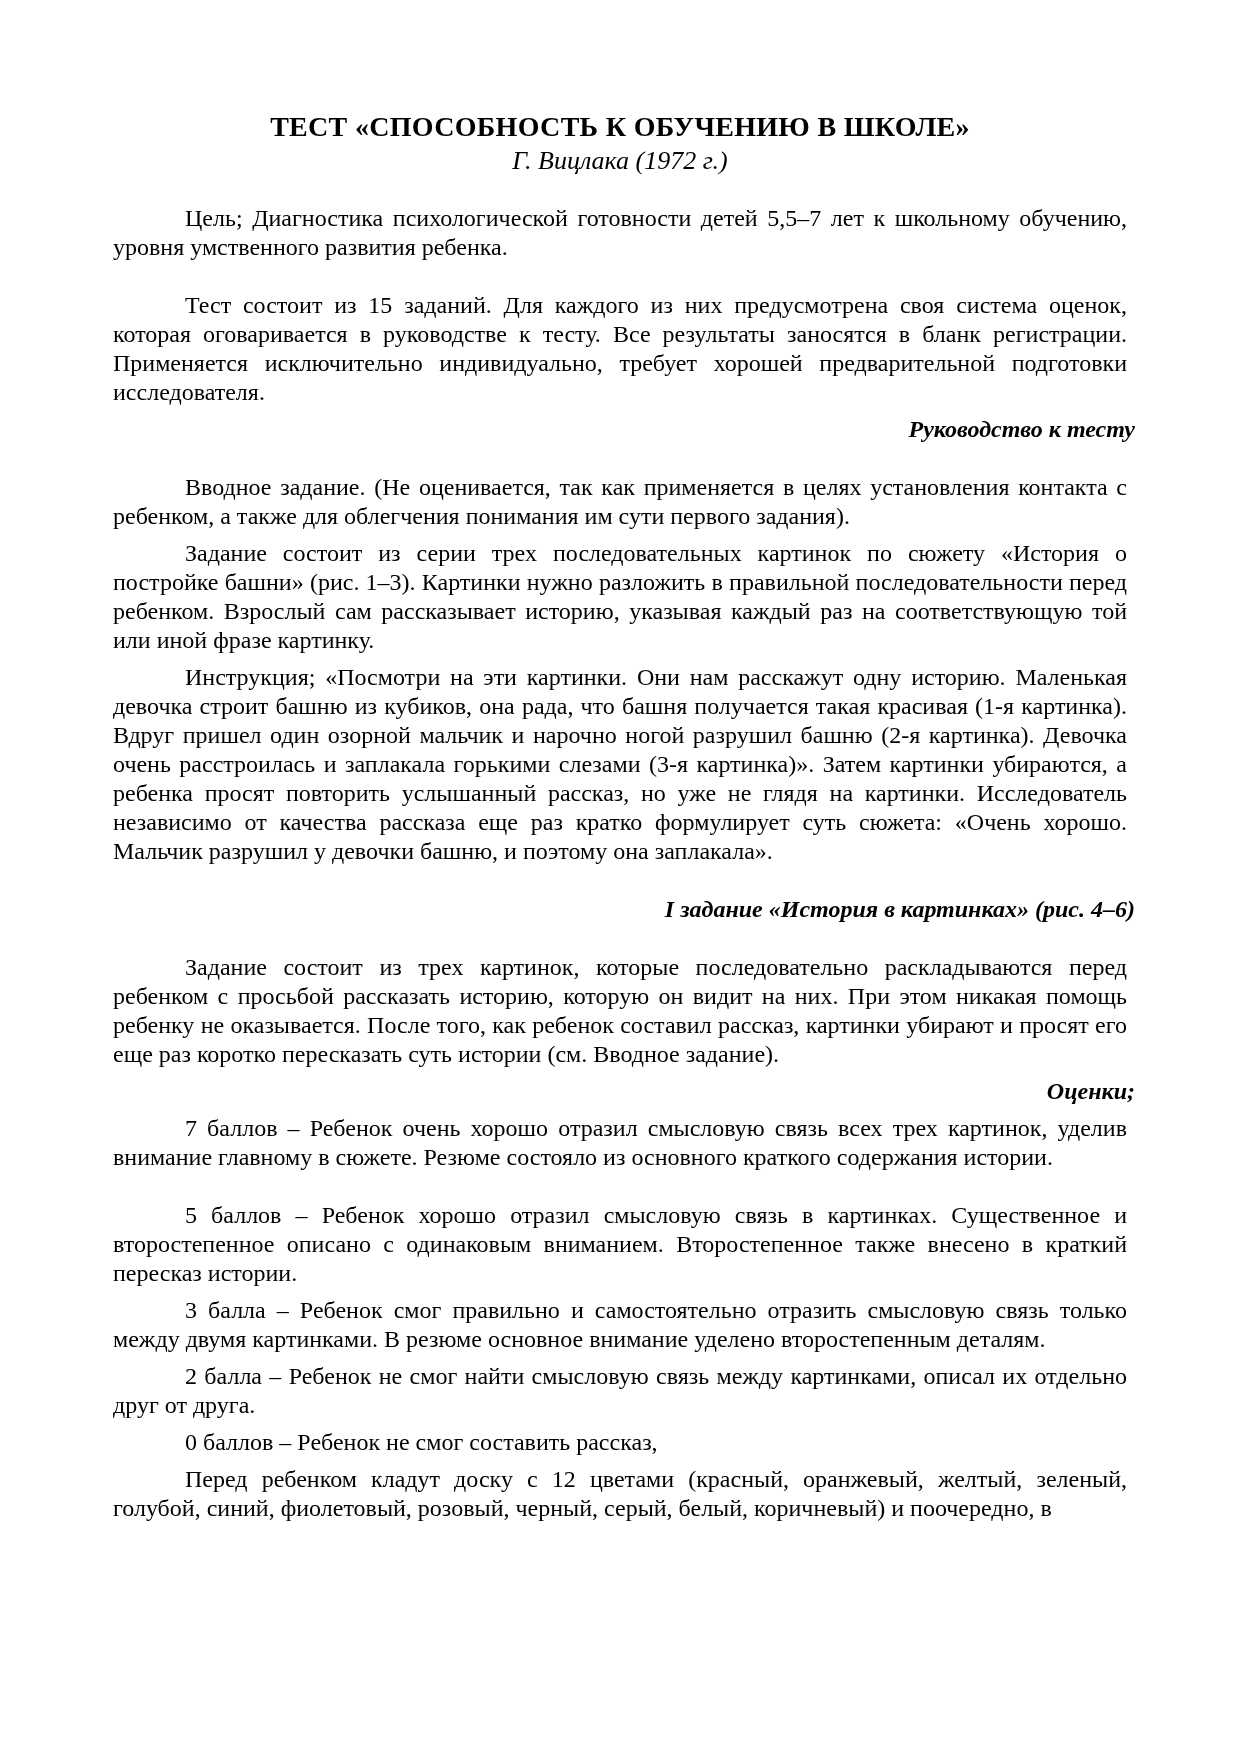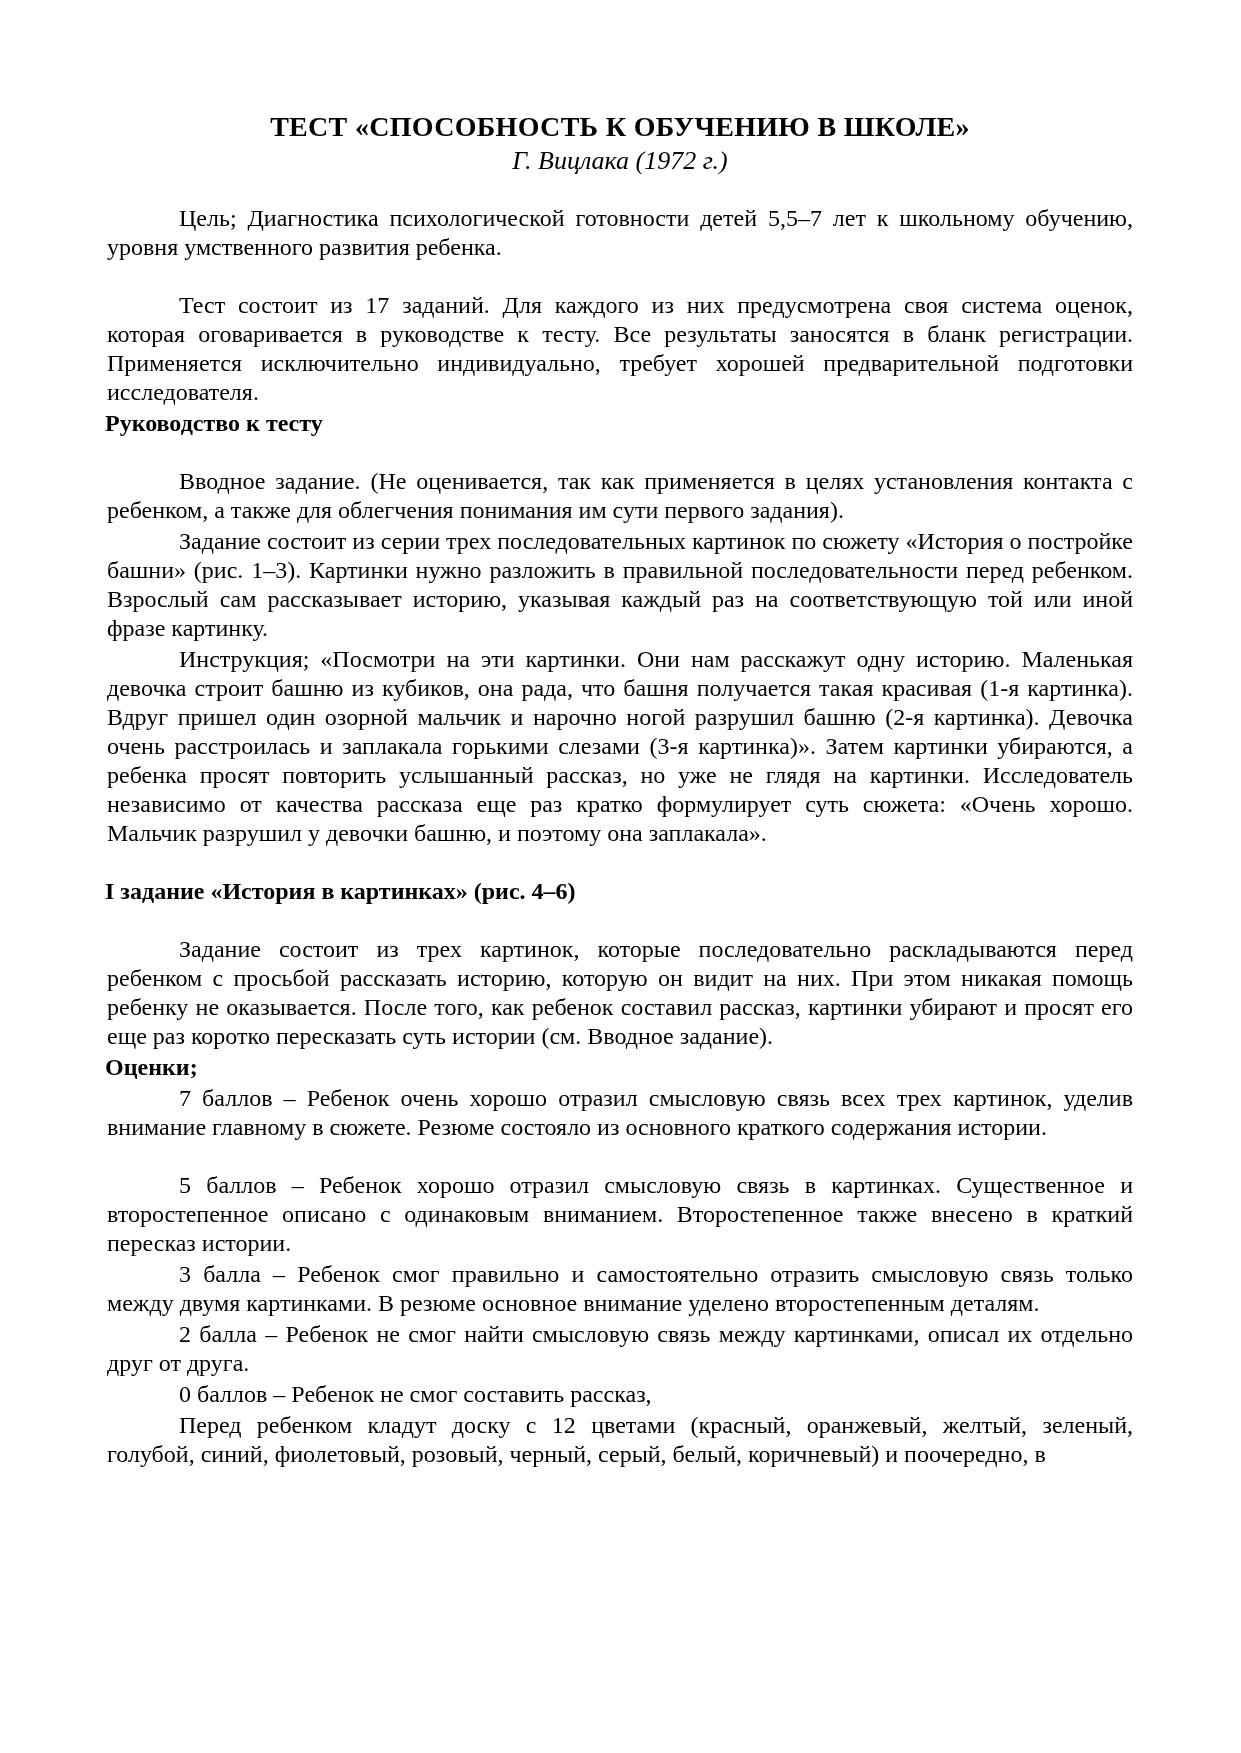--- a/index.html
+++ b/index.html
@@ -31,45 +31,46 @@
     font-style: italic;
     text-align: center;
     line-height: 34px;
     margin: 0 0 26px 0;
   }
   .para {
     font-size: 24px;
     line-height: 29px;
     text-align: justify;
     text-indent: 72px;
-    margin: 2px;
+    margin: 8px;
   }
   .h {
     font-size: 24px;
     line-height: 29px;
     font-weight: bold;
-    text-align: left;
+    font-style: italic;
+    text-align: right;
     margin: 0;
   }
   .gap-top { margin-top: 29px; }
   .gap-bottom { margin-bottom: 29px; }
 </style>
 </head>
 <body>
 
 <div class="page">
 
   <h1 class="doc-title">ТЕСТ «СПОСОБНОСТЬ К ОБУЧЕНИЮ В ШКОЛЕ»</h1>
 
   <h2 class="doc-subtitle">Г. Вицлака (1972 г.)</h2>
 
   <p class="para">Цель; Диагностика психологической готовности детей 5,5–7 лет к школьному обучению, уровня умственного развития ребенка.</p>
 
 
-  <p class="para gap-top">Тест состоит из 17 заданий. Для каждого из них предусмотрена своя система оценок, которая оговаривается в руководстве к тесту. Все результаты заносятся в бланк регистрации. Применяется исключительно индивидуально, требует хорошей предварительной подготовки исследователя.</p>
+  <p class="para gap-top">Тест состоит из 15 заданий. Для каждого из них предусмотрена своя система оценок, которая оговаривается в руководстве к тесту. Все результаты заносятся в бланк регистрации. Применяется исключительно индивидуально, требует хорошей предварительной подготовки исследователя.</p>
 
   <p class="h gap-bottom">Руководство к тесту</p>
 
   <p class="para">Вводное задание. (Не оценивается, так как применяется в целях установления контакта с ребенком, а также для облегчения понимания им сути первого задания).</p>
 
   <p class="para">Задание состоит из серии трех последовательных картинок по сюжету «История о постройке башни» (рис. 1–3). Картинки нужно разложить в правильной последовательности перед ребенком. Взрослый сам рассказывает историю, указывая каждый раз на соответствующую той или иной фразе картинку.</p>
 
   <p class="para">Инструкция; «Посмотри на эти картинки. Они нам расскажут одну историю. Маленькая девочка строит башню из кубиков, она рада, что башня получается такая красивая (1-я картинка). Вдруг пришел один озорной мальчик и нарочно ногой разрушил башню (2-я картинка). Девочка очень расстроилась и заплакала горькими слезами (3-я картинка)». Затем картинки убираются, а ребенка просят повторить услышанный рассказ, но уже не глядя на картинки. Исследователь независимо от качества рассказа еще раз кратко формулирует суть сюжета: «Очень хорошо. Мальчик разрушил у девочки башню, и поэтому она заплакала».</p>
 
   <p class="h gap-top gap-bottom">I задание «История в картинках» (рис. 4–6)</p>

